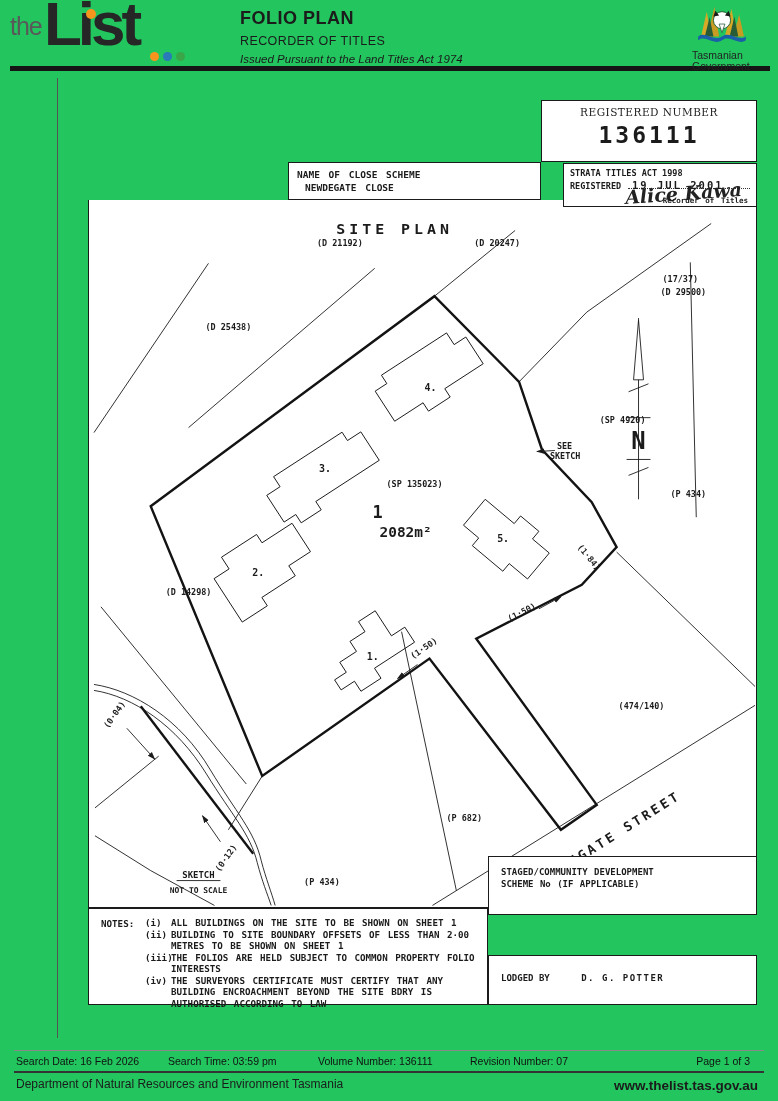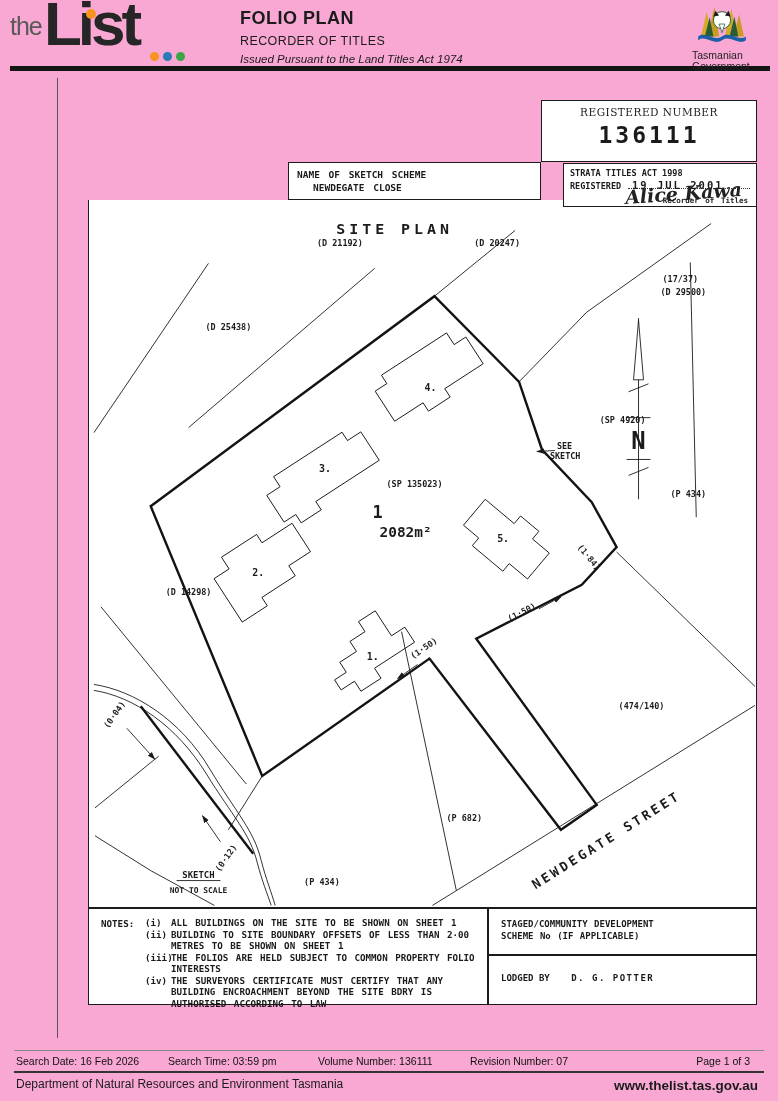--- a/index.html
+++ b/index.html
@@ -1,16 +1,16 @@
 <!DOCTYPE html>
 <html><head>
 <meta charset="utf-8">
 <style>
   html,body{margin:0;padding:0;background:#e8e8e8;}
-  .page{position:relative;width:778px;height:1101px;background:#f9a8d4;overflow:hidden;
+  .page{position:relative;width:778px;height:1101px;background:#22c55e;overflow:hidden;
         font-family:"Liberation Sans",sans-serif;color:#1b1b1b;}
   .mono{font-family:"DejaVu Sans Mono",monospace;font-weight:bold;color:#1b1b1b;}
   .box{position:absolute;border:1.6px solid #1b1b1b;background:#fff;box-sizing:border-box;}
 
   
   .logo-the{position:absolute;left:10px;top:12px;font-size:25px;color:#595959;letter-spacing:-1px;}
   .logo-list{position:absolute;left:44px;top:-12px;font-size:62px;font-weight:bold;color:#262626;letter-spacing:-4px;}
   .logo-idot{position:absolute;left:86px;top:9px;width:10px;height:10px;border-radius:50%;background:#f7941d;}
   .logo-dot{position:absolute;top:52px;width:9px;height:9px;border-radius:50%;}
   .hdr-title{position:absolute;left:240px;top:8px;font-size:18px;font-weight:bold;letter-spacing:.5px;}
@@ -42,23 +42,23 @@
   .bB2{left:182px;top:200px;width:116px;height:19px;padding:3px 6px;font-size:8px;box-sizing:border-box;}
   .bC2{left:298px;top:200px;width:132px;height:19px;padding:3px 8px;font-size:8.5px;box-sizing:border-box;}
   .bD2{left:430px;top:200px;width:111px;height:19px;padding:3px 8px;font-size:8.5px;box-sizing:border-box;}
   .planBox{left:88px;top:200px;width:669px;height:708px;border-top:none;}
 
   .notesBox{left:88px;top:908px;width:400px;height:97px;padding:8px 6px 0 10px;font-size:9.2px;line-height:11.5px;word-spacing:2px;box-sizing:border-box;}
   .notes-label{position:absolute;left:12px;top:9px;}
   .note-row{display:flex;margin-left:46px;}
   .note-num{flex:none;width:26px;}
   .note-text{flex:1;}
-  .stagedBox{left:488px;top:908px;width:269px;height:47px;padding:9px 12px;font-size:9px;line-height:12px;word-spacing:1px;box-sizing:border-box;}
+  .stagedBox{left:488px;top:856px;width:269px;height:59px;padding:9px 12px;font-size:9px;line-height:12px;word-spacing:1px;box-sizing:border-box;}
   .lodgedBox{left:488px;top:955px;width:269px;height:50px;padding:17px 12px;font-size:9px;box-sizing:border-box;}
-  .lodged-val{margin-left:16px;letter-spacing:1.5px;}
+  .lodged-val{margin-left:26px;letter-spacing:1.5px;}
 
   
   .f-line1{position:absolute;left:14px;right:14px;top:1050px;border-top:1px solid #888;}
   .f-line2{position:absolute;left:14px;right:14px;top:1071px;border-top:2px solid #333;}
   .f-item{position:absolute;top:1055px;font-size:10.5px;color:#111;}
   .f-dept{position:absolute;left:16px;top:1077px;font-size:12px;}
   .f-web{position:absolute;right:20px;top:1078px;font-size:13.5px;font-weight:bold;}
 
   svg text{font-family:"DejaVu Sans Mono",monospace;font-weight:bold;fill:#1b1b1b;}
   svg .ln{stroke:#1b1b1b;stroke-width:0.9;fill:none;}
@@ -105,22 +105,22 @@
   <div class="scanline"></div>
 
 
 
   <div class="box bC">
     <div class="lbl">REGISTERED NUMBER</div>
     <div class="num mono">136111</div>
   </div>
 
   <div class="box bD mono">
-    <div>NAME OF SKETCH SCHEME</div>
-    <div style="margin-left:16px;">NEWDEGATE CLOSE</div>
+    <div>NAME OF CLOSE SCHEME</div>
+    <div style="margin-left:8px;">NEWDEGATE CLOSE</div>
   </div>
 
   <div class="box bE mono">
     <div>STRATA TITLES ACT 1998</div>
     <div class="reg-line">
       <span>REGISTERED</span>
       <span class="reg-dots"></span>
       <span class="reg-date">19 JUL 2001</span>
     </div>
     <div class="sig">Alice Kawa</div>

